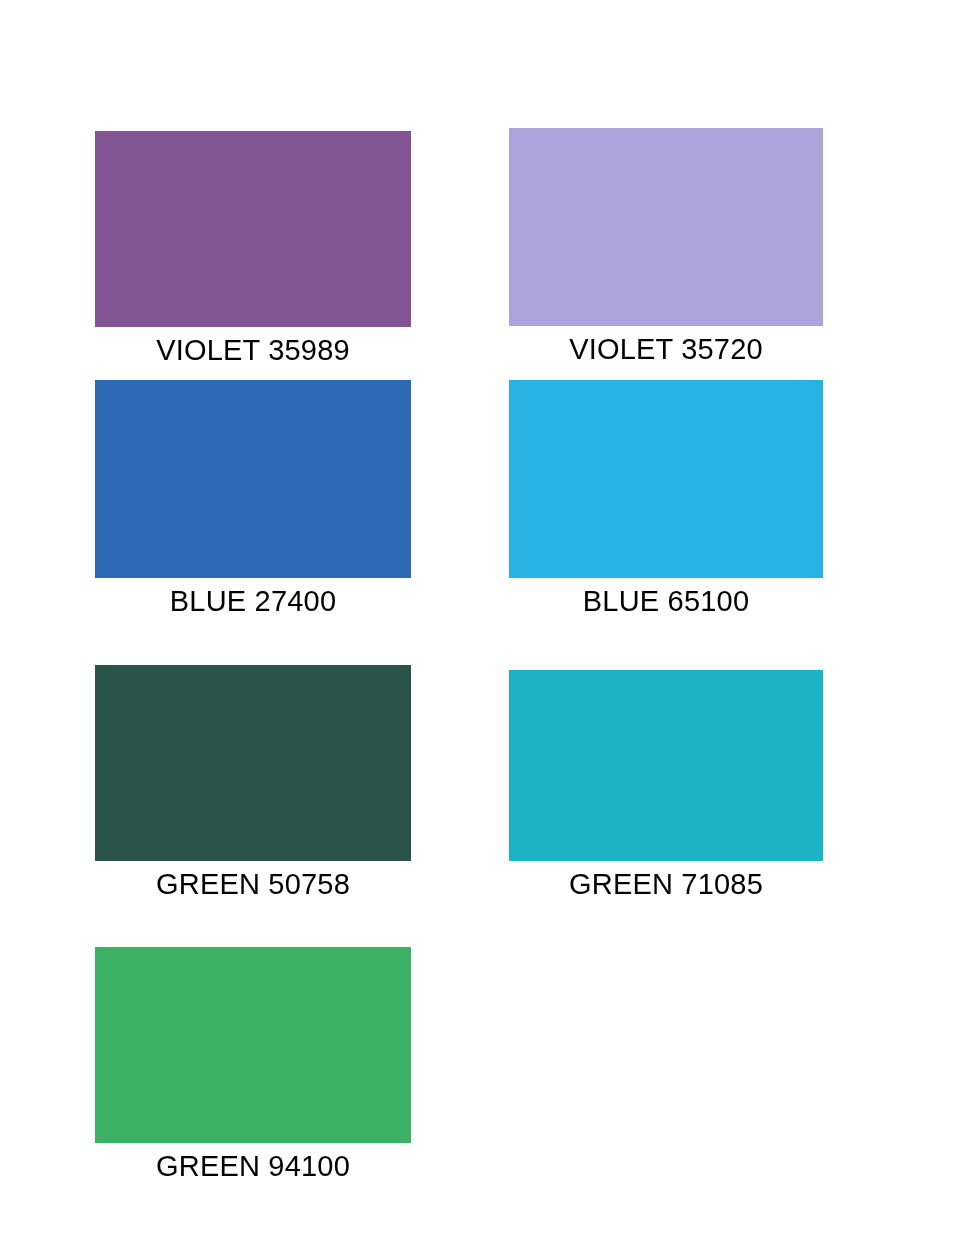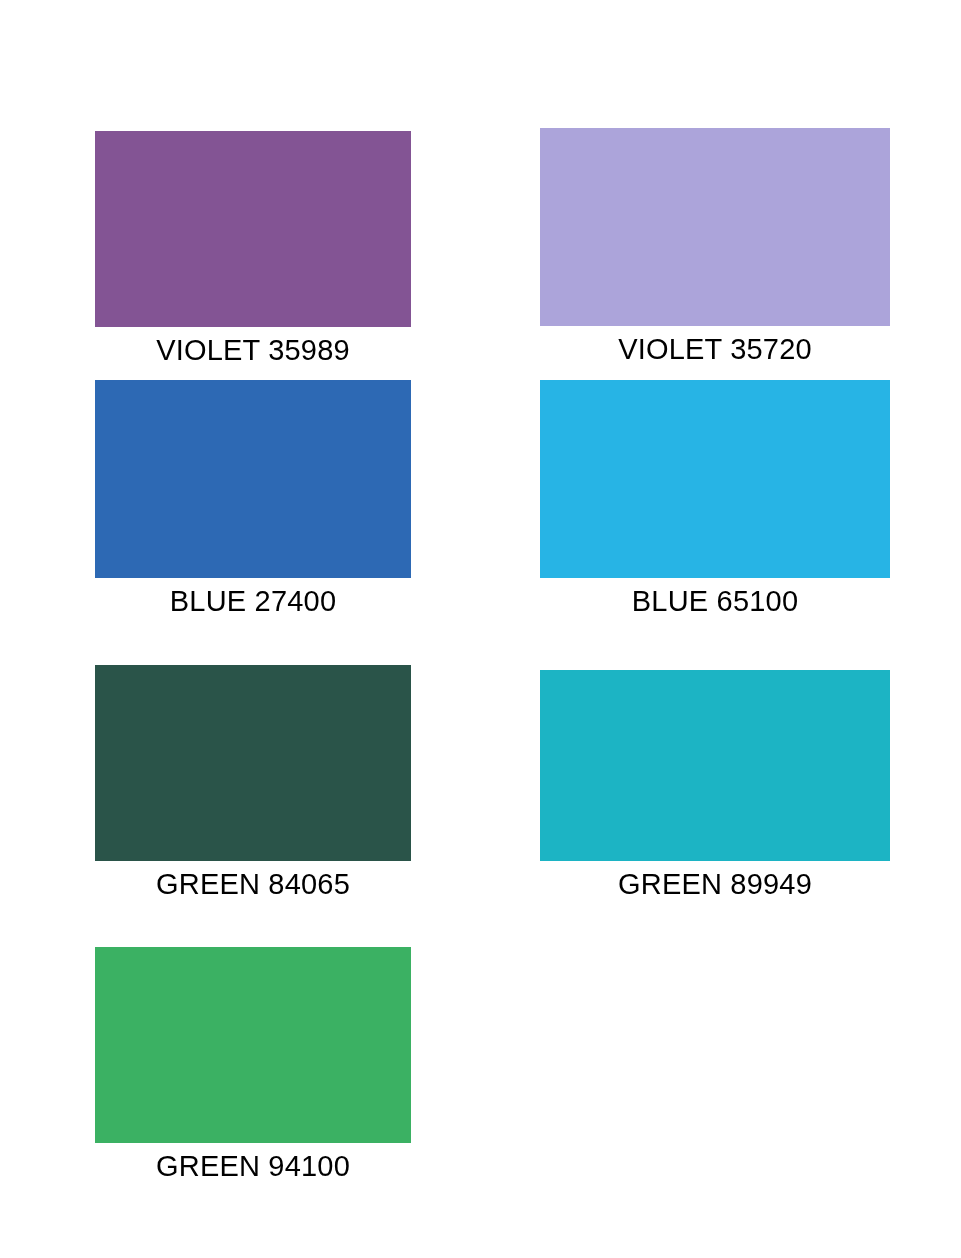--- a/index.html
+++ b/index.html
@@ -36,21 +36,21 @@
     font-size: 29px;
     line-height: 34px;
     letter-spacing: 0.2px;
     color: #000000;
     white-space: nowrap;
     margin-top: 6px;
   }
 
   
   .col-left  { left: 95px;  width: 316px; }
-  .col-right { left: 540px; width: 350px; }
+  .col-right { left: 509px; width: 314px; }
 
   .r1 { top: 86px; margin-top: 45px;  }
   .r2 { top: 380px; }
   .r3 { top: 665px; }
   .r4 { top: 947px; }
 
   .r1.col-right { top: 83px; }
   .r3.col-right { top: 670px; }
 
   .h196 .swatch-chip { height: 196px; }
@@ -78,26 +78,26 @@
     <span class="swatch-caption">BLUE 27400</span>
   </div>
 
   <div class="swatch-cell col-right r2 h198">
     <div class="swatch-chip" style="background-color: rgb(39, 180, 229);"></div>
     <span class="swatch-caption">BLUE 65100</span>
   </div>
 
   <div class="swatch-cell col-left r3 h196">
     <div class="swatch-chip" style="background-color: rgb(42, 84, 73);"></div>
-    <span class="swatch-caption">GREEN 84065</span>
+    <span class="swatch-caption">GREEN 50758</span>
   </div>
 
   <div class="swatch-cell col-right r3 h191">
     <div class="swatch-chip" style="background-color: rgb(28, 180, 196);"></div>
-    <span class="swatch-caption">GREEN 89949</span>
+    <span class="swatch-caption">GREEN 71085</span>
   </div>
 
   <div class="swatch-cell col-left r4 h196b">
     <div class="swatch-chip" style="background-color: rgb(59, 177, 99);"></div>
     <span class="swatch-caption">GREEN 94100</span>
   </div>
 
 </div>
 
 </body></html>

